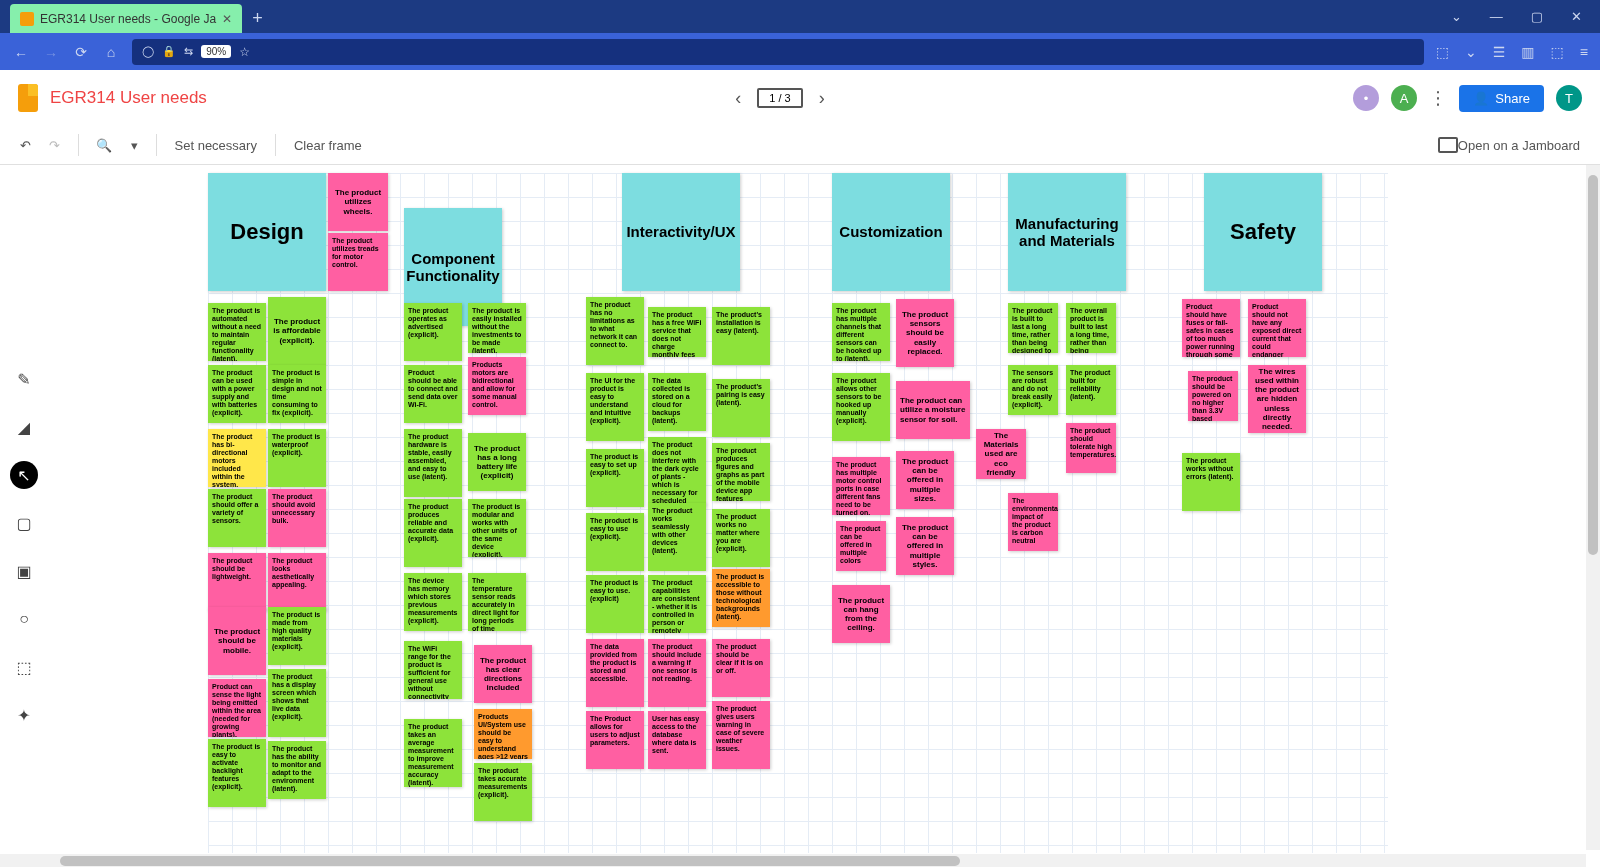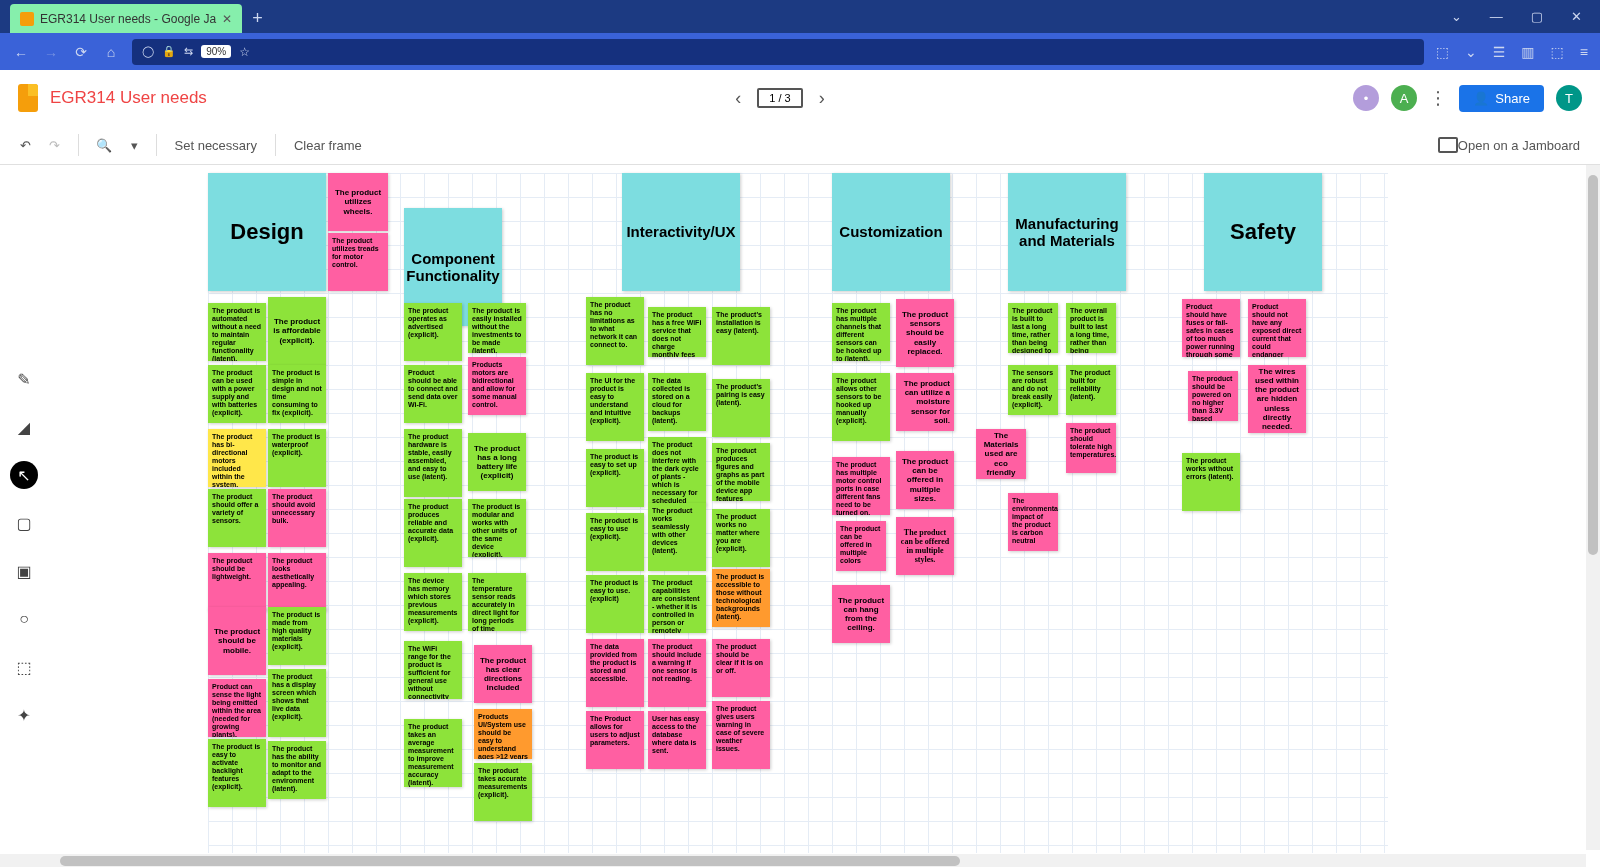--- a/index.html
+++ b/index.html
@@ -199,25 +199,25 @@
         <div class="note" style="left: 504px; top: 396px; width: 58px; height: 58px; background: rgb(255, 154, 46);">The product is accessible to those without technological backgrounds (latent).</div>
         <div class="note" style="left: 378px; top: 466px; width: 58px; height: 68px; background: rgb(255, 95, 162);">The data provided from the product is stored and accessible.</div>
         <div class="note" style="left: 440px; top: 466px; width: 58px; height: 68px; background: rgb(255, 95, 162);">The product should include a warning if one sensor is not reading.</div>
         <div class="note" style="left: 504px; top: 466px; width: 58px; height: 58px; background: rgb(255, 95, 162);">The product should be clear if it is on or off.</div>
         <div class="note" style="left: 378px; top: 538px; width: 58px; height: 58px; background: rgb(255, 95, 162);">The Product allows for users to adjust parameters.</div>
         <div class="note" style="left: 440px; top: 538px; width: 58px; height: 58px; background: rgb(255, 95, 162);">User has easy access to the database where data is sent.</div>
         <div class="note" style="left: 504px; top: 528px; width: 58px; height: 68px; background: rgb(255, 95, 162);">The product gives users warning in case of severe weather issues.</div>
         <div class="note" style="left: 624px; top: 130px; width: 58px; height: 58px; background: rgb(141, 227, 58);">The product has multiple channels that different sensors can be hooked up to (latent).</div>
         <div class="note" style="left: 688px; top: 126px; width: 58px; height: 68px; background: rgb(255, 95, 162); display: flex; align-items: center; justify-content: center; text-align: center; font-size: 8px;">The product sensors should be easily replaced.</div>
         <div class="note" style="left: 624px; top: 200px; width: 58px; height: 68px; background: rgb(141, 227, 58);">The product allows other sensors to be hooked up manually (explicit).</div>
-        <div class="note" style="left: 688px; top: 200px; width: 58px; height: 58px; background: rgb(255, 95, 162); display: flex; align-items: center; justify-content: center; text-align: right; font-size: 8px;">The product can utilize a moisture sensor for soil.</div>
+        <div class="note" style="left: 688px; top: 208px; width: 74px; height: 58px; background: rgb(255, 95, 162); display: flex; align-items: center; justify-content: center; text-align: left; font-size: 8px;">The product can utilize a moisture sensor for soil.</div>
         <div class="note" style="left: 624px; top: 284px; width: 58px; height: 58px; background: rgb(255, 95, 162);">The product has multiple motor control ports in case different fans need to be turned on.</div>
         <div class="note" style="left: 688px; top: 278px; width: 58px; height: 58px; background: rgb(255, 95, 162); display: flex; align-items: center; justify-content: center; text-align: center; font-size: 8px;">The product can be offered in multiple sizes.</div>
         <div class="note" style="left: 628px; top: 348px; width: 50px; height: 50px; background: rgb(255, 95, 162);">The product can be offered in multiple colors</div>
-        <div class="note" style="left: 688px; top: 344px; width: 58px; height: 58px; background: rgb(255, 95, 162); display: flex; align-items: center; justify-content: center; text-align: center; font-size: 8px; font-family: Liberation Serif, serif;">The product can be offered in multiple styles.</div>
+        <div class="note" style="left: 688px; top: 344px; width: 58px; height: 58px; background: rgb(255, 95, 162); display: flex; align-items: center; justify-content: center; text-align: center; font-size: 8px;">The product can be offered in multiple styles.</div>
         <div class="note" style="left: 624px; top: 412px; width: 58px; height: 58px; background: rgb(255, 95, 162); display: flex; align-items: center; justify-content: center; text-align: center; font-size: 8px;">The product can hang from the ceiling.</div>
         <div class="note" style="left: 800px; top: 130px; width: 50px; height: 50px; background: rgb(141, 227, 58);">The product is built to last a long time, rather than being designed to break (explicit).</div>
         <div class="note" style="left: 858px; top: 130px; width: 50px; height: 50px; background: rgb(141, 227, 58);">The overall product is built to last a long time, rather than being designed to break (latent).</div>
         <div class="note" style="left: 800px; top: 192px; width: 50px; height: 50px; background: rgb(141, 227, 58);">The sensors are robust and do not break easily (explicit).</div>
         <div class="note" style="left: 858px; top: 192px; width: 50px; height: 50px; background: rgb(141, 227, 58);">The product built for reliability (latent).</div>
         <div class="note" style="left: 768px; top: 256px; width: 50px; height: 50px; background: rgb(255, 95, 162); display: flex; align-items: center; justify-content: center; text-align: center; font-size: 8px;">The Materials used are eco friendly</div>
         <div class="note" style="left: 858px; top: 250px; width: 50px; height: 50px; background: rgb(255, 95, 162);">The product should tolerate high temperatures.</div>
         <div class="note" style="left: 800px; top: 320px; width: 50px; height: 58px; background: rgb(255, 95, 162);">The environmental impact of the product is carbon neutral</div>
         <div class="note" style="left: 974px; top: 126px; width: 58px; height: 58px; background: rgb(255, 95, 162);">Product should have fuses or fail-safes in cases of too much power running through some part.</div>
         <div class="note" style="left: 1040px; top: 126px; width: 58px; height: 58px; background: rgb(255, 95, 162);">Product should not have any exposed direct current that could endanger users.</div>

